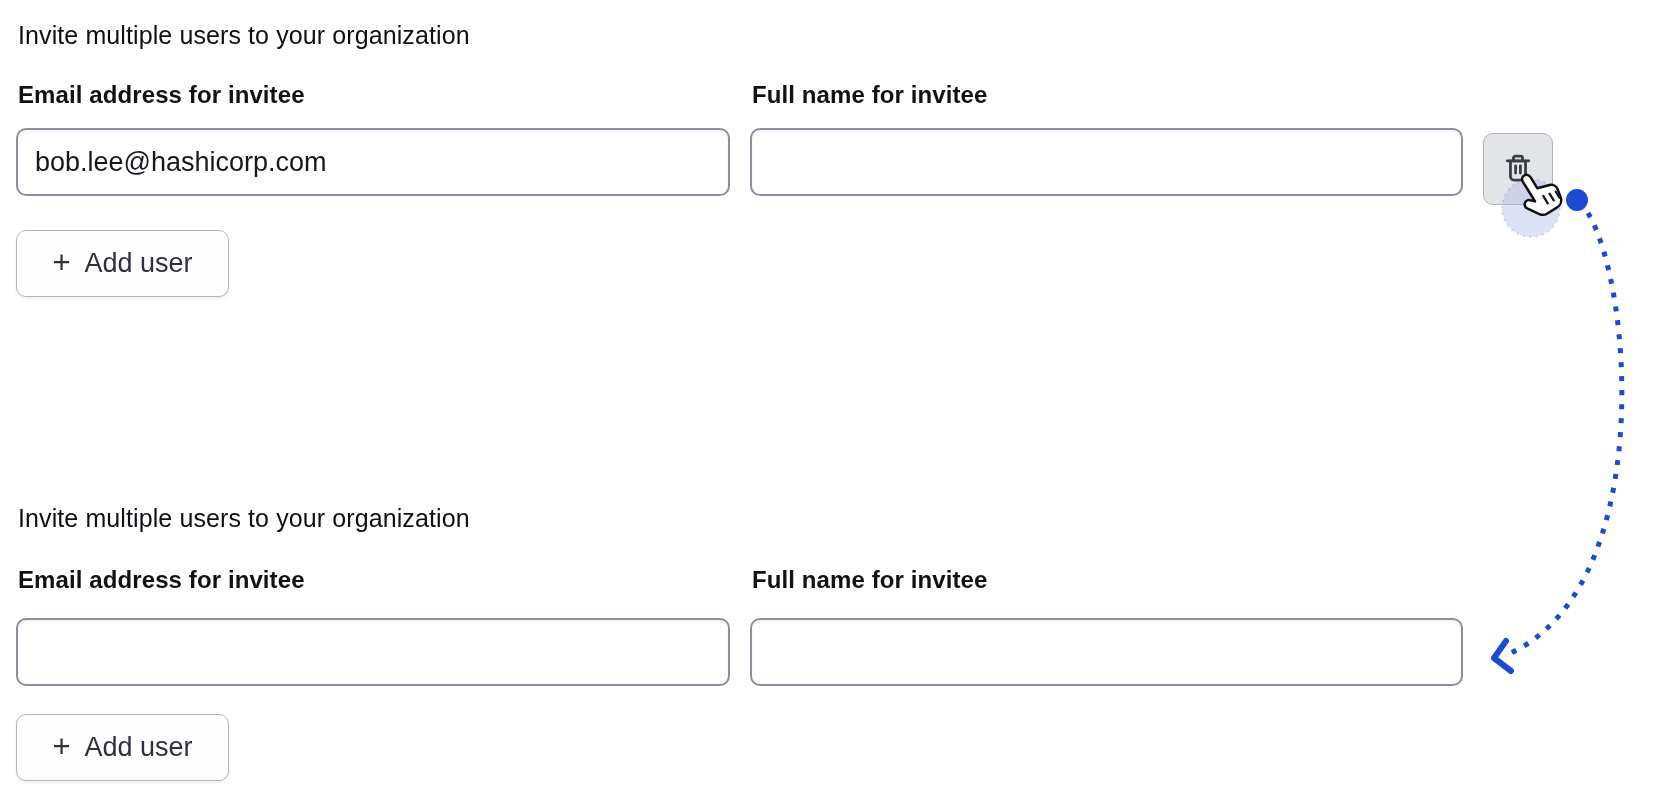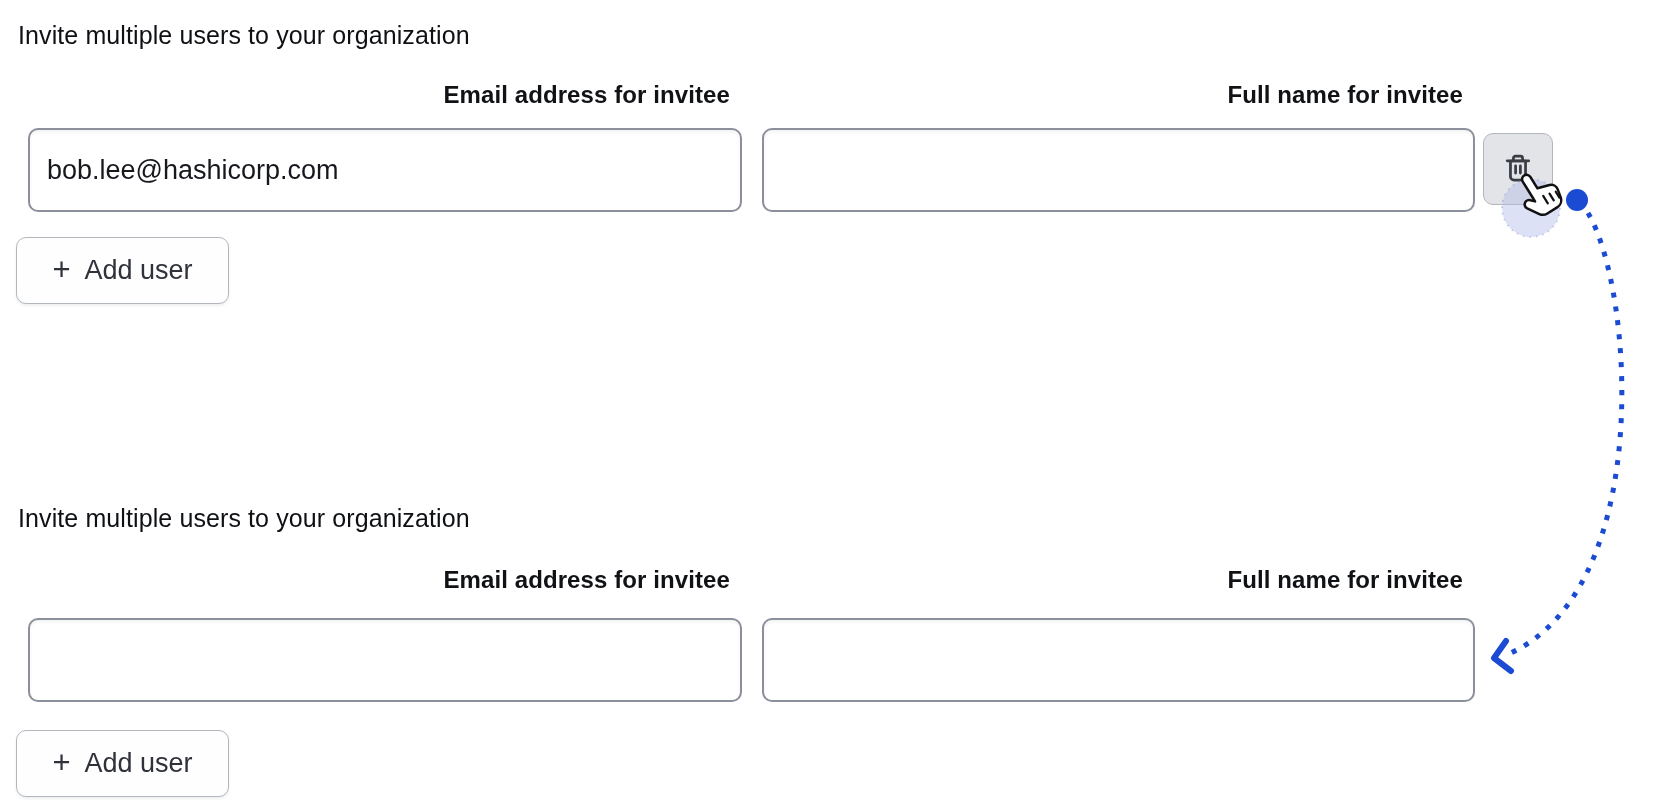--- a/index.html
+++ b/index.html
@@ -37,37 +37,35 @@
   }
   .labels-row { margin-bottom: 20px; }
   .form-2 .labels-row { margin-bottom: 25px; }
   .field-label {
     font-size: 24px;
     font-weight: 700;
     line-height: 26px;
     color: #101215;
     padding-left: 2px;
     letter-spacing: 0.1px;
-    text-align: right;
   }
   .fields-row { margin-bottom: 25px; }
   .form-2 .fields-row { margin-bottom: 28px; }
   .text-input {
     width: 100%;
-    height: 84px;
+    height: 68px;
     border: 2px solid #8c909c;
     border-radius: 10px;
     background: #ffffff;
     box-shadow: inset 0 2px 3px rgba(20, 26, 48, 0.06);
     font-family: "Liberation Sans", "DejaVu Sans", sans-serif;
     font-size: 27px;
     color: #16181d;
     padding: 0 17px;
     outline: none;
-    margin-left: 12px;
   }
   .delete-btn {
     width: 70px;
     height: 72px;
     margin-top: 5px;
     border: 1.5px solid #b3b5bc;
     border-radius: 10px;
     background: #e3e4e7;
     display: flex;
     align-items: center;

